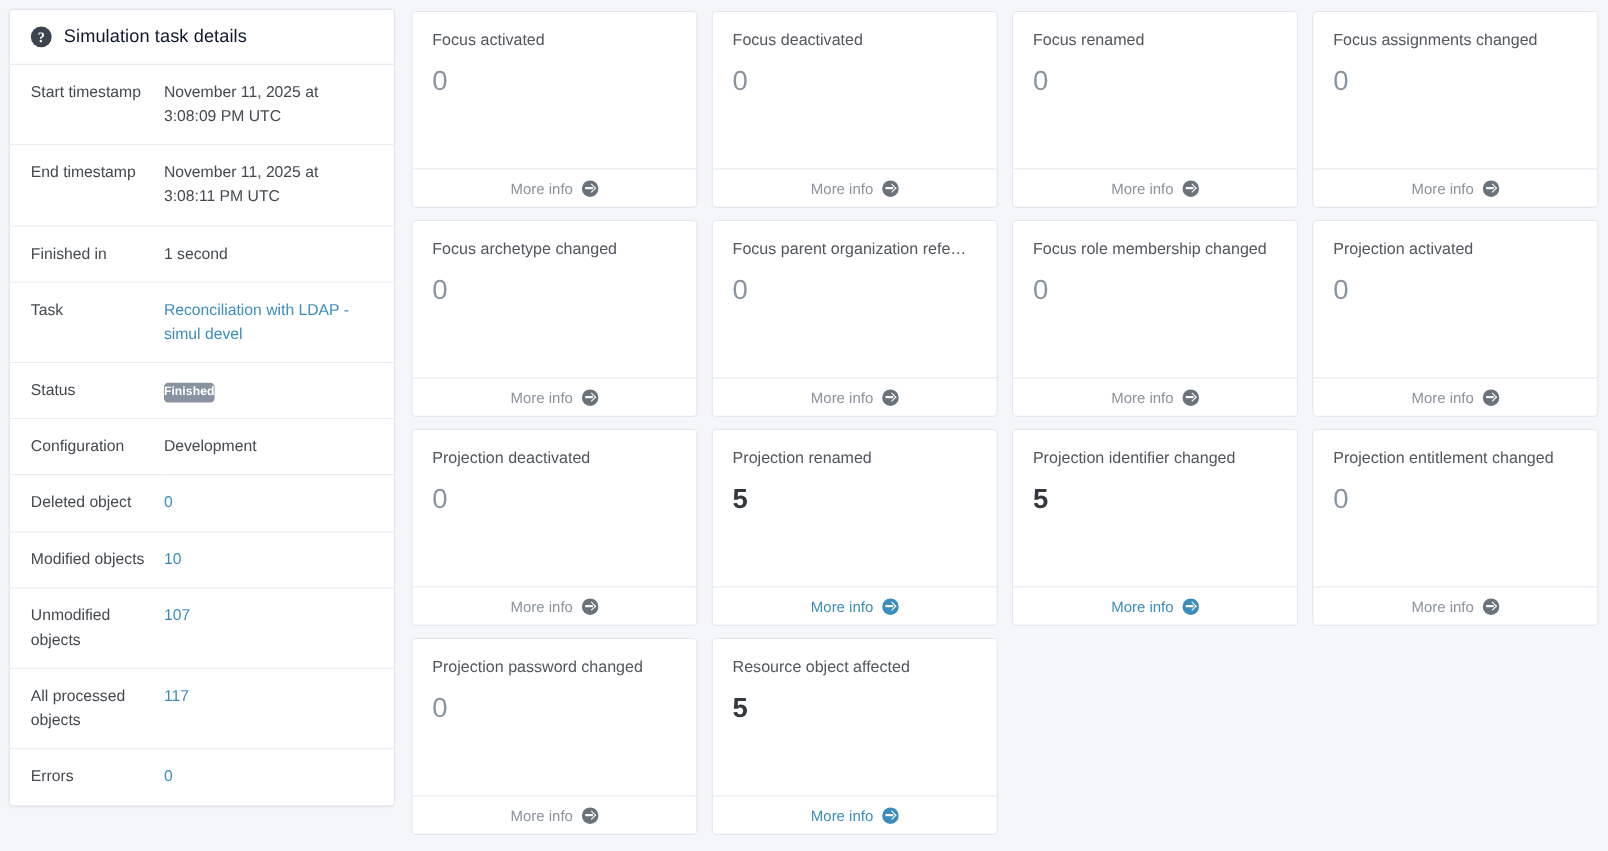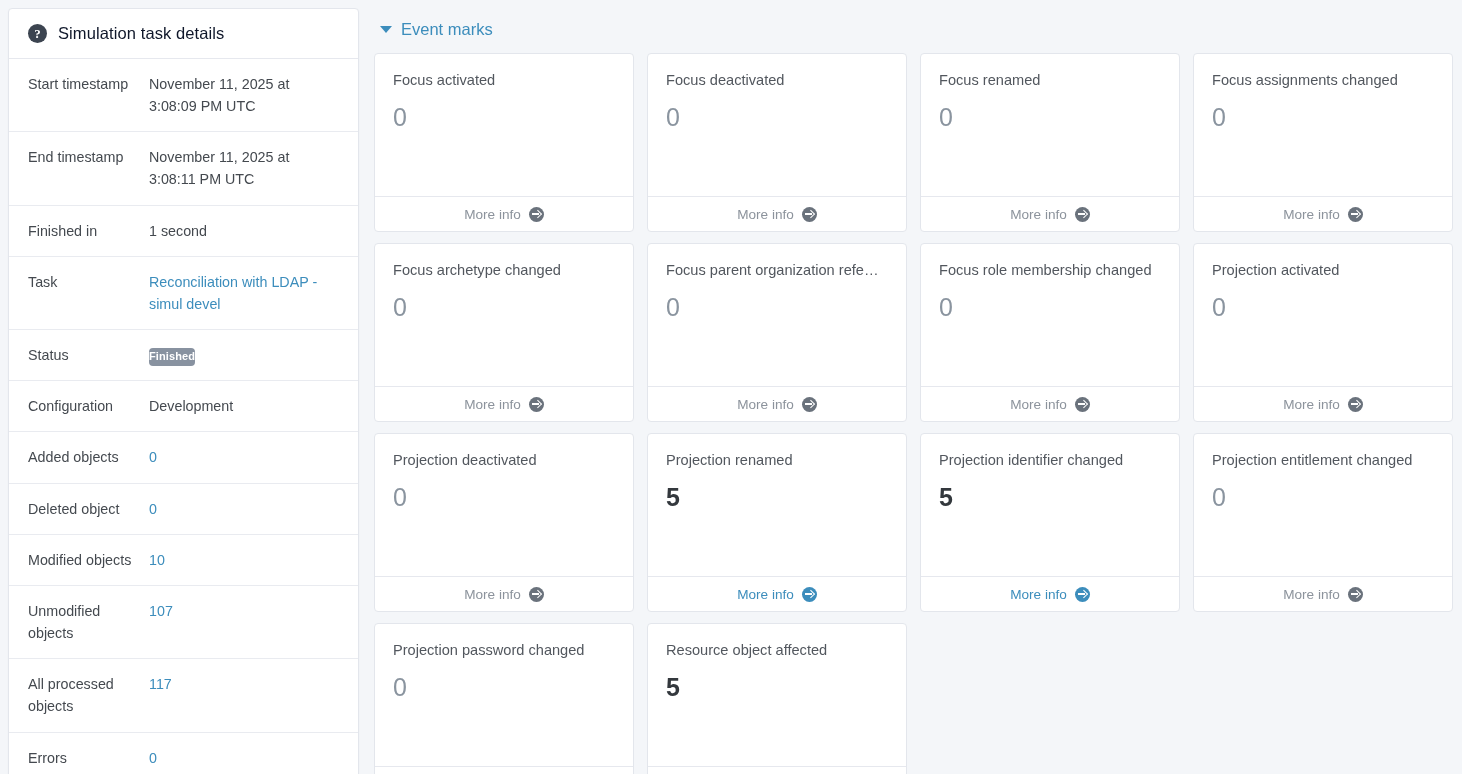--- a/index.html
+++ b/index.html
@@ -249,24 +249,20 @@
           </tr>
           <tr>
             <td class="k">Status</td>
             <td class="v"><span class="badge-finished">Finished</span></td>
           </tr>
           <tr>
             <td class="k">Configuration</td>
             <td class="v">Development</td>
           </tr>
           <tr>
-            <td class="k">Added objects</td>
-            <td class="v num">0</td>
-          </tr>
-          <tr>
             <td class="k">Deleted object</td>
             <td class="v num">0</td>
           </tr>
           <tr>
             <td class="k">Modified objects</td>
             <td class="v num">10</td>
           </tr>
           <tr>
             <td class="k">Unmodified objects</td>
             <td class="v num">107</td>
@@ -277,24 +273,20 @@
           </tr>
           <tr>
             <td class="k">Errors</td>
             <td class="v num">0</td>
           </tr>
         </tbody>
     </table>
   </section>
 
   <section class="marks-region">
-    <div class="marks-header">
-      <span class="caret-down"></span>
-      <span class="marks-title">Event marks</span>
-    </div>
     <div class="cards-grid">
         <div class="mark-card">
           <div class="mark-body">
             <div class="mark-label">Focus activated</div>
             <div class="mark-value">0</div>
           </div>
           <div class="mark-footer">
             <span class="more-label">More info</span>
             <span class="arrow-circle"></span>
           </div>

